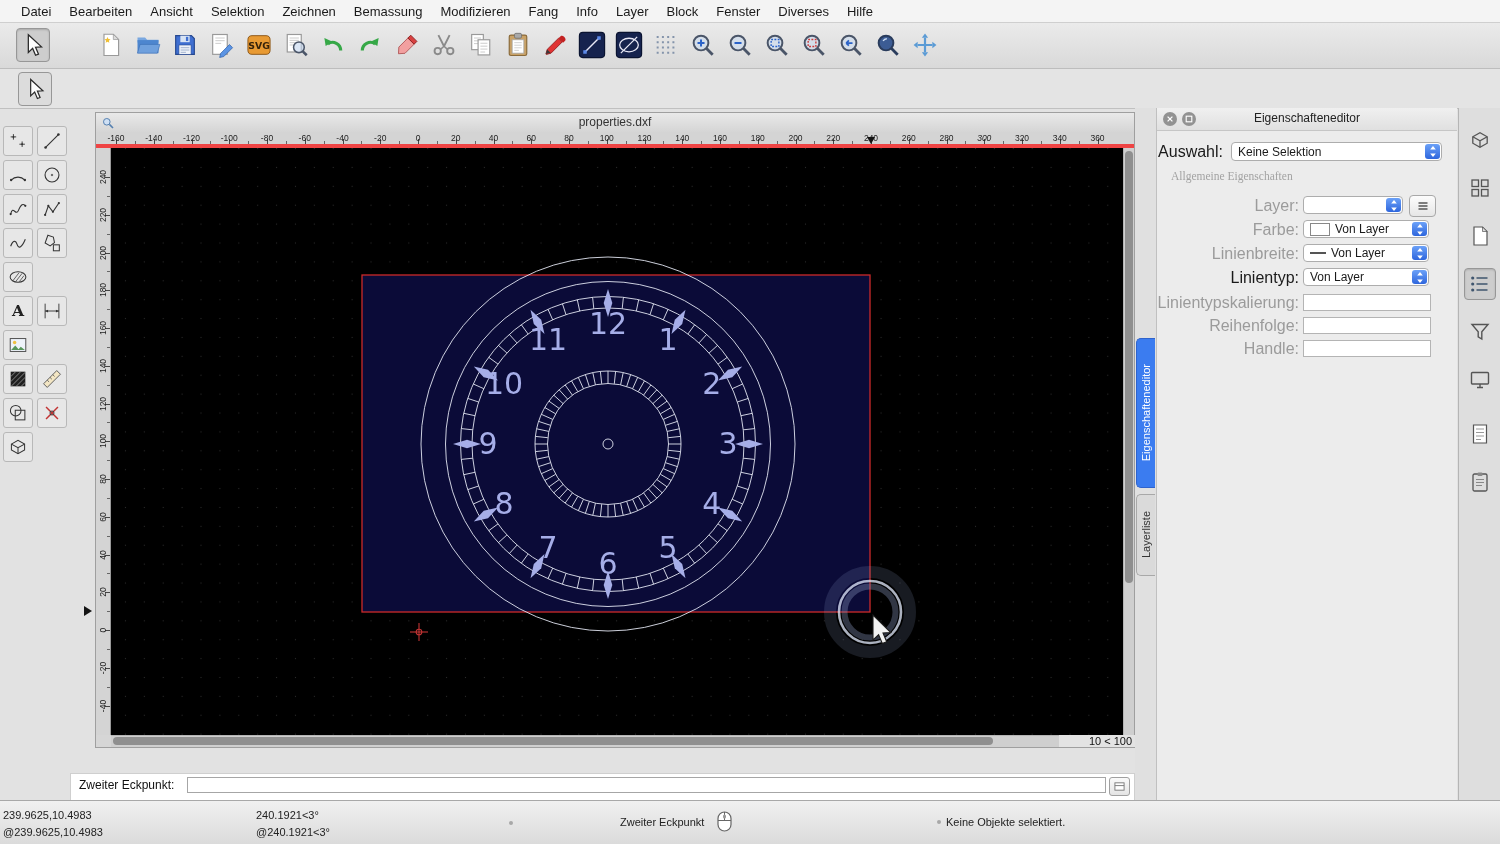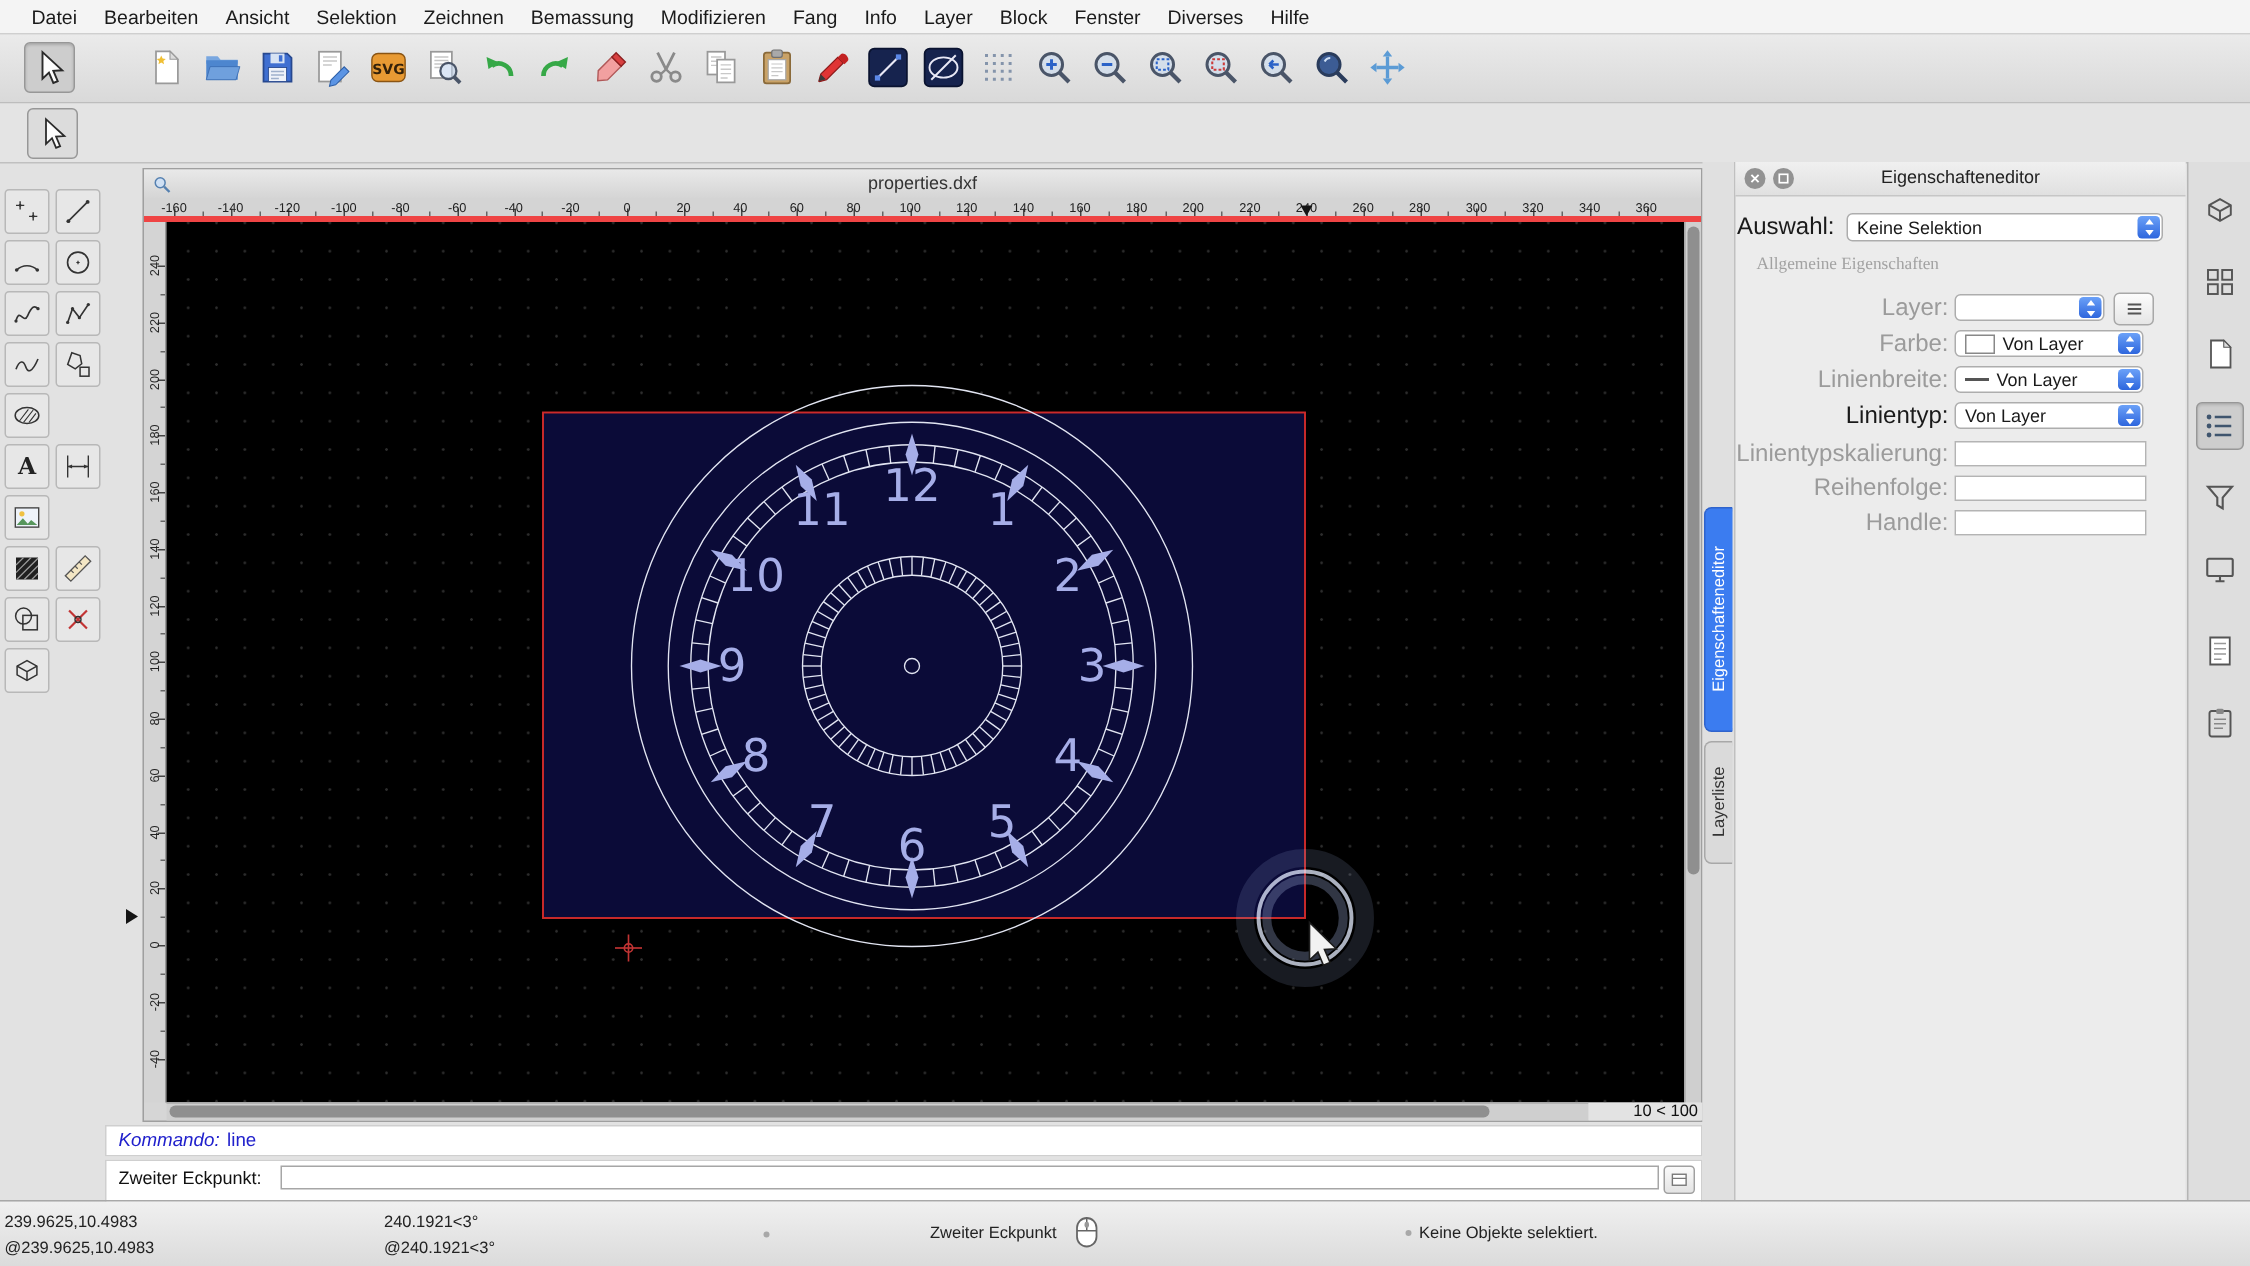--- a/index.html
+++ b/index.html
@@ -547,21 +547,21 @@
       <div class="htick major" style="left: 775px;"></div>
       <span class="hlabel" style="left: 775px;">240</span>
       <div class="htick" style="left: 793.875px;"></div>
       <div class="htick major" style="left: 812.75px;"></div>
       <span class="hlabel" style="left: 812.75px;">260</span>
       <div class="htick" style="left: 831.625px;"></div>
       <div class="htick major" style="left: 850.5px;"></div>
       <span class="hlabel" style="left: 850.5px;">280</span>
       <div class="htick" style="left: 869.375px;"></div>
       <div class="htick major" style="left: 888.25px;"></div>
-      <span class="hlabel" style="left: 888.25px;">300</span>
+      <span class="hlabel" style="left: 888.25px; font-style: italic;">300</span>
       <div class="htick" style="left: 907.125px;"></div>
       <div class="htick major" style="left: 926px;"></div>
       <span class="hlabel" style="left: 926px;">320</span>
       <div class="htick" style="left: 944.875px;"></div>
       <div class="htick major" style="left: 963.75px;"></div>
       <span class="hlabel" style="left: 963.75px;">340</span>
       <div class="htick" style="left: 982.625px;"></div>
       <div class="htick major" style="left: 1001.5px;"></div>
       <span class="hlabel" style="left: 1001.5px;">360</span>
       <div class="hmarker" style="left: 775px;"></div>
@@ -955,23 +955,20 @@
     <div class="strip-btn" style="top: 358px;">
       <svg width="24" height="24" viewBox="0 0 24 24">
         <rect x="5" y="4" width="14" height="17" rx="1.5" fill="none" stroke="#555" stroke-width="1.3"></rect>
         <rect x="9.5" y="2.5" width="5" height="3.5" rx="1" fill="#888"></rect>
         <path d="M8 9.5h8M8 12.5h8M8 15.5h6" stroke="#888" stroke-width="1"></path>
       </svg>
     </div>
   </div>
 
 <div id="cmd">
-  <div class="cmd-row1">
-    <span class="cmd-k">Kommando:</span><span class="cmd-v">line</span>
-  </div>
   <div class="cmd-row2">
     <span class="cmd-label">Zweiter Eckpunkt:</span>
     <input class="cmd-input" value="" style="">
     <span class="cmd-btn">
         <svg width="11" height="11" viewBox="0 0 12 12">
           <rect x="1" y="2" width="10" height="8" fill="#fff" stroke="#777"></rect>
           <path d="M1 5h10" stroke="#777"></path>
         </svg>
       </span>
   </div>

